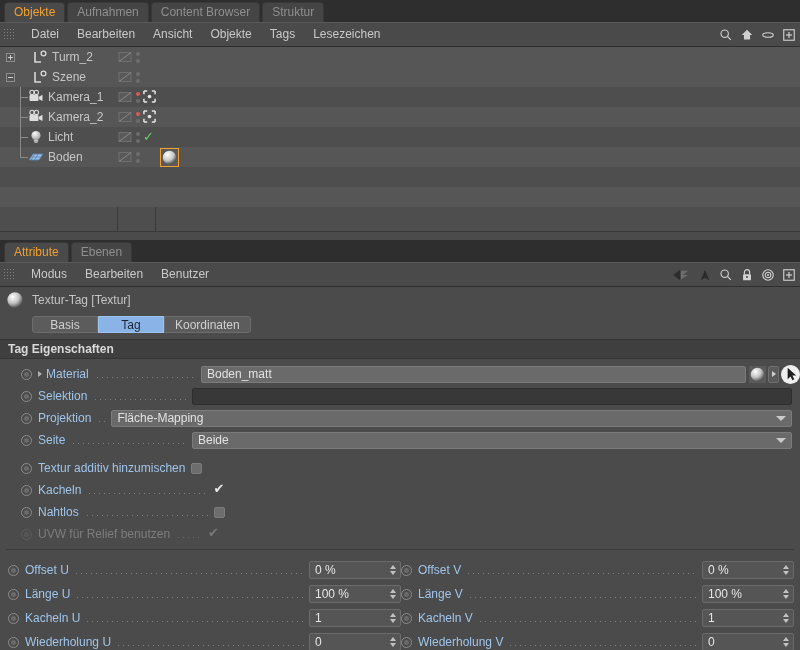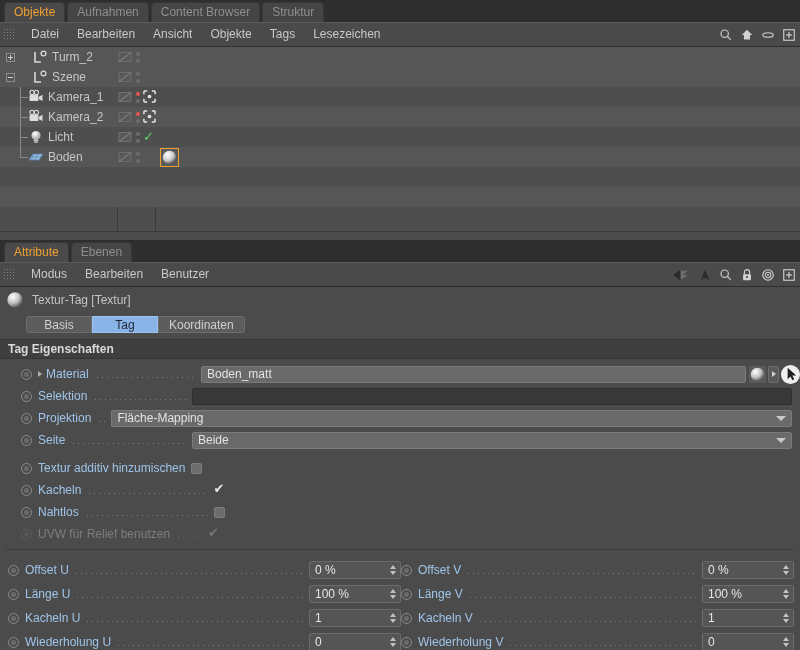--- a/index.html
+++ b/index.html
@@ -77,21 +77,21 @@
 
   .mattag{width:19px;height:19px;box-sizing:border-box;border:1px solid #c89a4c;padding:1px;background:#5a5a5a;}
   .mattag.selected{border-color:#f0a030;}
 
   
   .am{background:#4b4b4b;}
   .am-head{height:26px;display:flex;align-items:center;background:#4b4b4b;padding-left:6px;gap:8px;}
   .am-head .sph{width:18px;height:18px;flex:none;}
   .am-title{font-size:12px;color:#c4c4c4;}
 
-  .am-tabs{height:22px;display:flex;align-items:center;background:#4b4b4b;padding-left:26px;gap:0;}
+  .am-tabs{height:22px;display:flex;align-items:center;background:#4b4b4b;padding-left:26px;gap:0;margin-left:6px;}
   .atab{
     height:17px;line-height:17px;min-width:66px;text-align:center;padding:0 10px;
     background:#5c5c5c;color:#d0d0d0;border:1px solid #6d6d6d;
     font-size:12px;box-sizing:border-box;
   }
   .atab:first-child{border-radius:3px 0 0 3px;}
   .atab:last-child{border-radius:0 3px 3px 0;}
   .atab.active{background:#8ab4e8;color:#1d2633;border-color:#9cc2ef;}
 
   .grouphdr{

